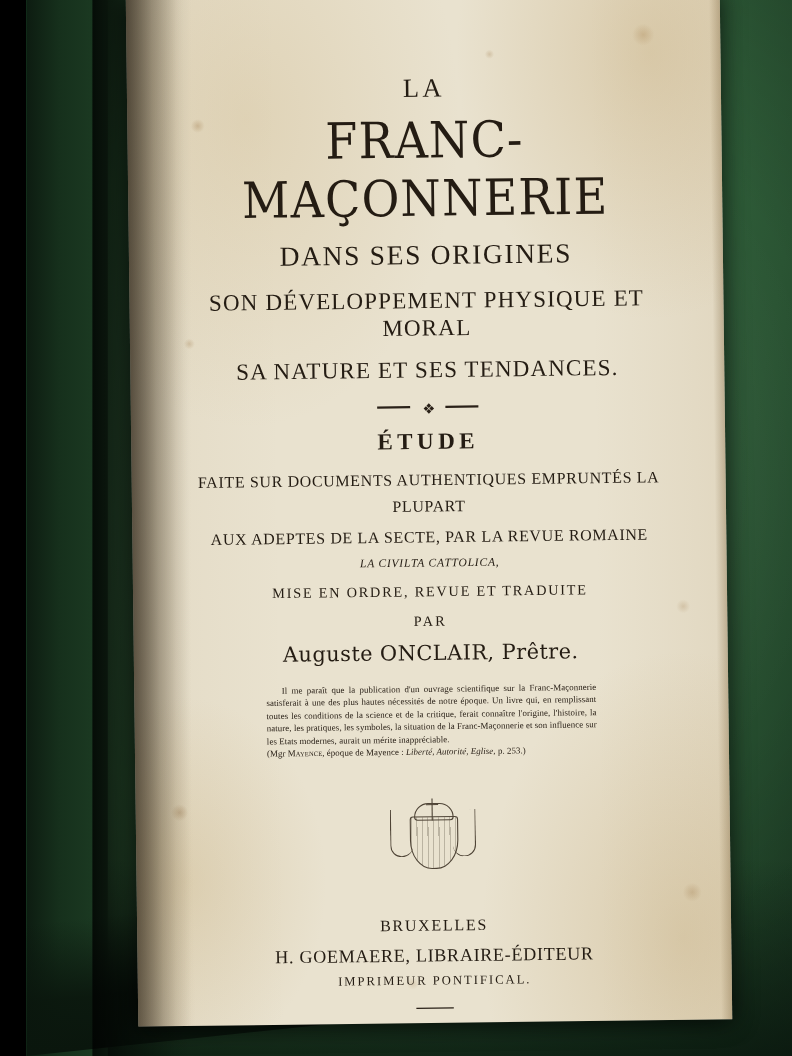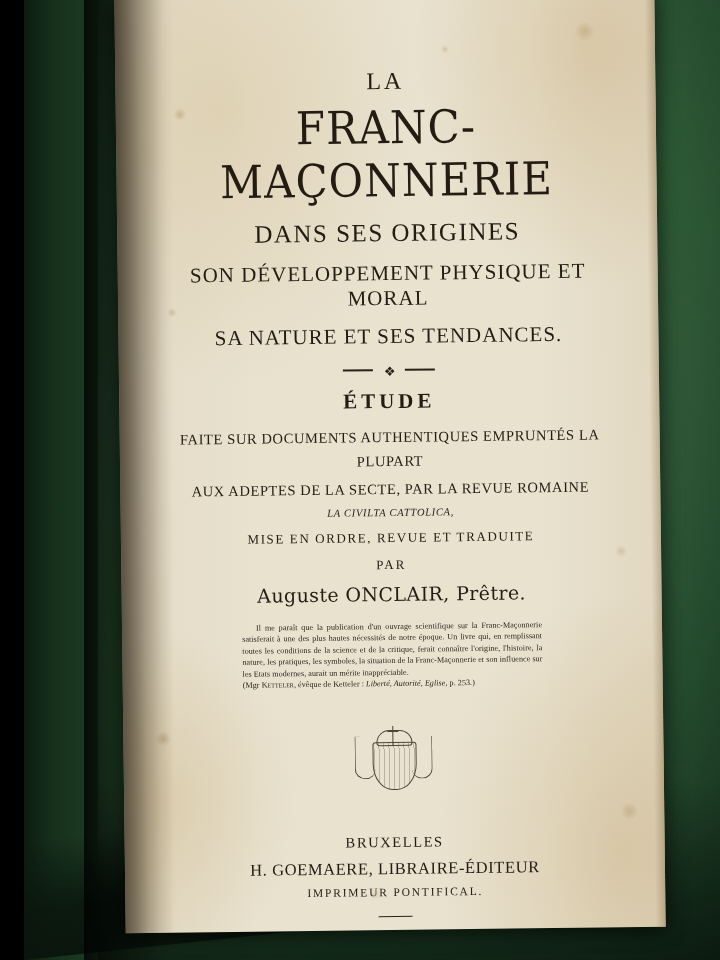--- a/index.html
+++ b/index.html
@@ -352,21 +352,21 @@
 
       <div class="line t-civilta">LA CIVILTA CATTOLICA,</div>
 
       <div class="line t-mise">MISE EN ORDRE, REVUE ET TRADUITE</div>
       <div class="line t-par">PAR</div>
       <div class="line t-author">Auguste ONCLAIR, Prêtre.</div>
 
       <div class="quote">
         <span class="indent">Il me paraît que la publication d'un ouvrage scientifique sur la Franc-Maçonnerie satisferait à une des plus hautes nécessités de notre époque. Un livre qui, en remplissant toutes les conditions de la science et de la critique, ferait connaître l'origine, l'histoire, la nature, les pratiques, les symboles, la situation de la Franc-Maçonnerie et son influence sur les Etats modernes, aurait un mérite inappréciable.</span>
         <br>
-        <span><span>(Mgr </span><span class="sc">Ketteler</span><span>, évêque de Ketteler : </span><i>Liberté, Autorité, Eglise,</i><span> p. 253.)</span></span>
+        <span><span>(Mgr </span><span class="sc">Mayence</span><span>, époque de Mayence : </span><i>Liberté, Autorité, Eglise,</i><span> p. 253.)</span></span>
       </div>
 
       <div class="crest">
         <div class="cross"></div>
         <div class="hat"></div>
         <div class="tassel-l"></div>
         <div class="tassel-r"></div>
         <div class="shield"></div>
       </div>
 

